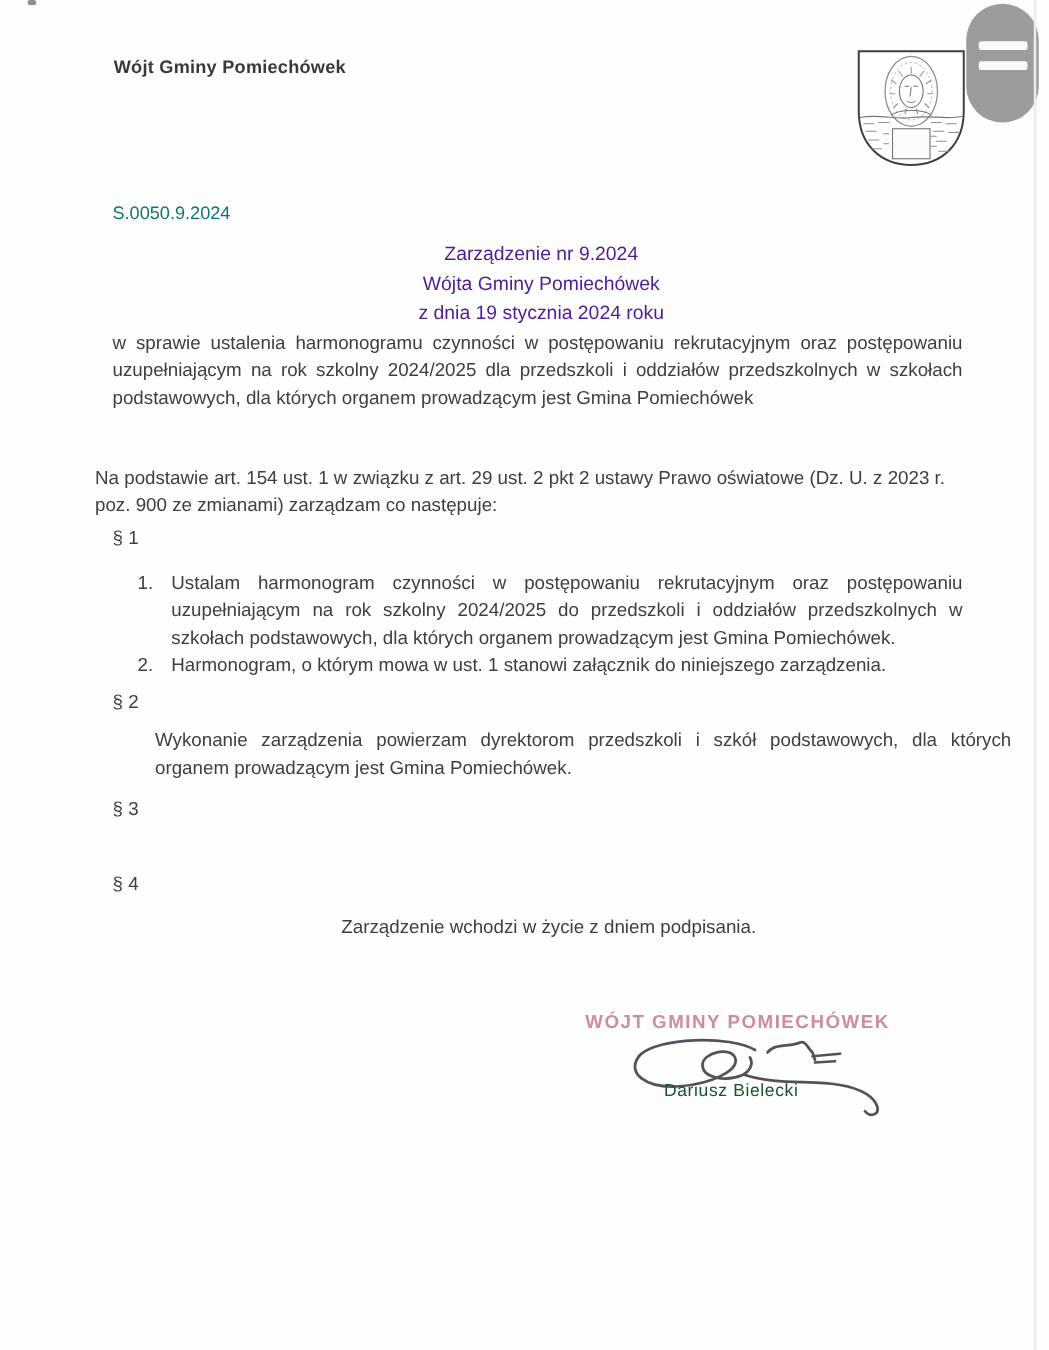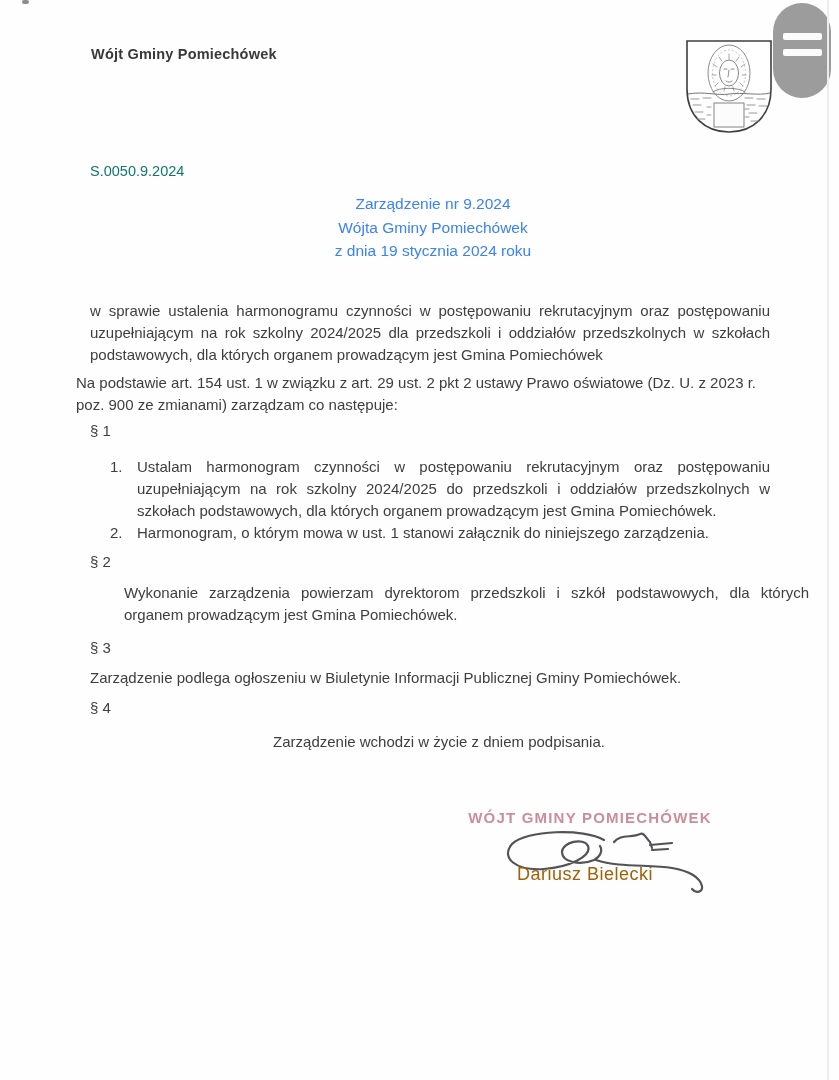--- a/index.html
+++ b/index.html
@@ -10,45 +10,45 @@
     color: #3e3e40;
     overflow: hidden;
   }
   .page { position: absolute; inset: 0; background: #fefefe; }
   .abs { position: absolute; }
 
   .sender-name { left: 91px; top: 46px; font-size: 14.5px; font-weight: 700; color: #39393b; letter-spacing: .2px; }
   .sender-address { left: 91px; top: 76px; font-size: 11.5px; line-height: 15.5px; color: #4c4c4e; }
   .ref { left: 90px; top: 163px; font-size: 14.5px; color: #0f766e; }
 
-  .title { left: 90px; top: 192px; width: 686px; text-align: center; font-size: 15.5px; line-height: 23.5px; color: #3b82f6; }
+  .title { left: 90px; top: 192px; width: 686px; text-align: center; font-size: 15.5px; line-height: 23.5px; color: #4c1d95; }
 
   .par { font-size: 15px; line-height: 22px; color: #3e3e40; }
   .justify { text-align: justify; }
-  .subject { left: 90px; top: 264px; width: 680px; margin-top: 36px; }
+  .subject { left: 90px; top: 264px; width: 680px; }
   .legal { left: 76px; top: 372px; width: 680px; }
 
   .sec-h { font-size: 15px; color: #3e3e40; }
   .s1h { left: 90px; top: 422px; }
   .list { left: 110px; top: 456px; width: 660px; }
   .list .li { display: flex; }
   .list .num { flex: none; width: 27px; }
   .list .itext { flex: 1; }
   .s2h { left: 90px; top: 553px; }
   .s2b { left: 90px; top: 582px; width: 685px; margin-left: 34px; }
   .s3h { left: 90px; top: 639px; }
   .s3b { left: 90px; top: 667px; width: 690px; }
   .s4h { left: 90px; top: 699px; }
   .s4b { left: 94px; top: 731px; width: 690px; text-align: center; }
 
   .stamp-title { left: 460px; top: 809px; width: 260px; text-align: center;
     font-size: 15px; font-weight: 600; letter-spacing: 1.2px; color: #cb8e9a; }
   .signature-svg { left: 500px; top: 826px; }
   .signer { left: 455px; top: 864px; width: 260px; text-align: center;
-    font-size: 18px; letter-spacing: .5px; color: #a16207; }
+    font-size: 14px; letter-spacing: .5px; color: #14532d; }
 
   .coat-svg { left: 683px; top: 37px; }
 
   .menu-btn { left: 773px; top: 3px; width: 58px; height: 95px;
     background: #9c9c9c; border-radius: 29px; cursor: pointer; }
   .menu-btn .bar { position: absolute; left: 10px; width: 39px; height: 7px;
     background: #fbfbfb; border-radius: 2px; }
   .menu-btn .bar1 { top: 30px; }
   .menu-btn .bar2 { top: 46px; }
 
@@ -134,21 +134,20 @@
     <div class="li">
       <span class="num">2.</span>
       <span class="itext">Harmonogram, o którym mowa w ust. 1 stanowi załącznik do niniejszego zarządzenia.</span>
     </div>
   </div>
 
   <div class="abs sec-h s2h">§ 2</div>
   <div class="abs par justify s2b">Wykonanie zarządzenia powierzam dyrektorom przedszkoli i szkół podstawowych, dla których organem prowadzącym jest Gmina Pomiechówek.</div>
 
   <div class="abs sec-h s3h">§ 3</div>
-  <div class="abs par s3b">Zarządzenie podlega ogłoszeniu w Biuletynie Informacji Publicznej Gminy Pomiechówek.</div>
 
   <div class="abs sec-h s4h">§ 4</div>
   <div class="abs par s4b">Zarządzenie wchodzi w życie z dniem podpisania.</div>
 
   <div class="abs stamp-title">WÓJT GMINY POMIECHÓWEK</div>
   <svg class="abs signature-svg" width="210" height="70" viewBox="0 0 210 70">
     <g fill="none" stroke="#3b3b43" stroke-width="2.2" stroke-linecap="round" opacity="0.88">
       <path d="M104,14 C84,2 26,4 12,18 C0,32 16,45 44,43 C70,41 92,30 88,20 C84,11 62,16 62,26 C62,36 80,40 94,34 C100,31 103,25 100,20"></path>
       <path d="M96,34 C120,42 150,38 172,42 C190,45 200,52 202,60 C203,66 196,68 192,63"></path>
       <path d="M114,16 C120,8 132,12 140,8 C144,6 146,12 150,16 L152,22"></path>

